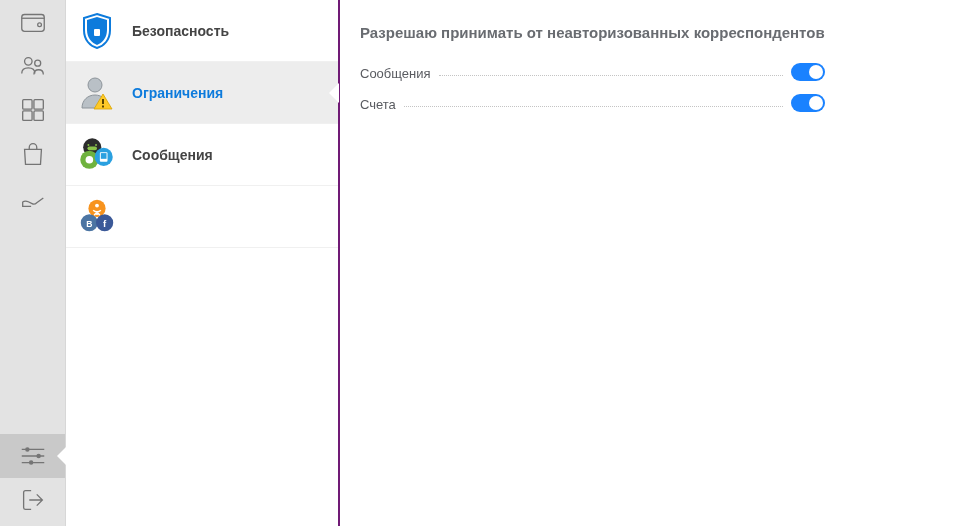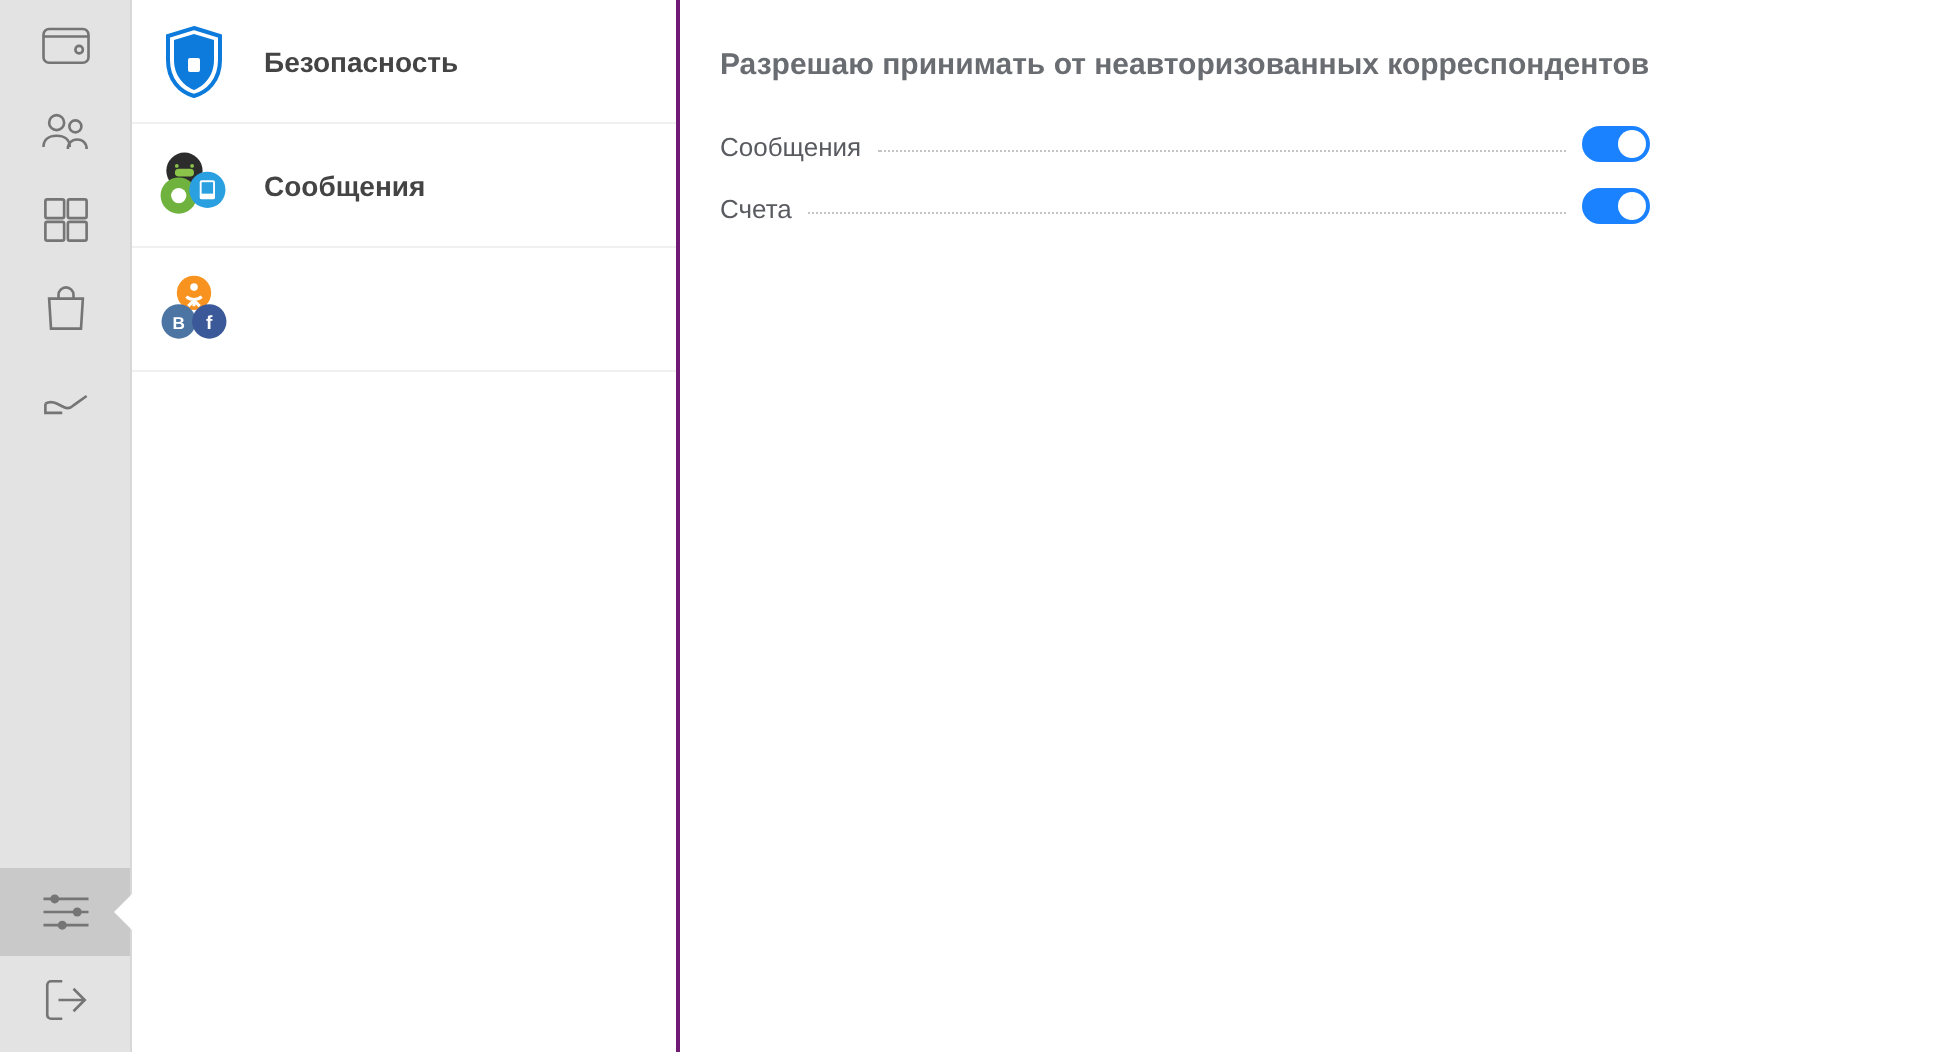--- a/index.html
+++ b/index.html
@@ -229,20 +229,32 @@
         <svg class="shield-ico" viewBox="0 0 42 42">
           <path d="M21 4 L34 8 V20 C34 30 28 36 21 38 C14 36 8 30 8 20 V8 Z"></path>
           <path class="inner" d="M21 7 L31 10 V20 C31 28 26 33 21 35 C16 33 11 28 11 20 V10 Z"></path>
           <rect x="18" y="19" width="6" height="7" rx="1" fill="#fff" stroke="none"></rect>
           <path d="M19 19v-2a2 2 0 0 1 4 0v2" stroke="#fff" stroke-width="1.6"></path>
         </svg>
       </div>
       <span class="sb-label">Безопасность</span>
     </div>
 
+    <div class="sb-row selected">
+      <div class="sb-icon">
+        <svg class="person-ico" viewBox="0 0 42 42">
+          <circle class="body" cx="19" cy="13" r="7"></circle>
+          <path class="body" d="M6 36c0-8 6-13 13-13s13 5 13 13z"></path>
+          <path class="warn-tri" d="M27 22 L36 37 H18 Z"></path>
+          <rect x="26" y="27" width="2" height="5" fill="#5a4500"></rect>
+          <rect x="26" y="33.5" width="2" height="2" fill="#5a4500"></rect>
+        </svg>
+      </div>
+      <span class="sb-label">Ограничения</span>
+    </div>
 
     <div class="sb-row">
       <div class="sb-icon">
         <svg class="apps-ico" viewBox="0 0 44 44">
           <circle class="c2" cx="17" cy="14" r="9.5"></circle>
           <circle class="c1" cx="14" cy="27" r="9.5"></circle>
           <circle class="c3" cx="29" cy="24" r="9.5"></circle>
 
           <circle cx="13" cy="11.5" r="1" fill="#8bc34a"></circle>
           <circle cx="21" cy="11.5" r="1" fill="#8bc34a"></circle>

